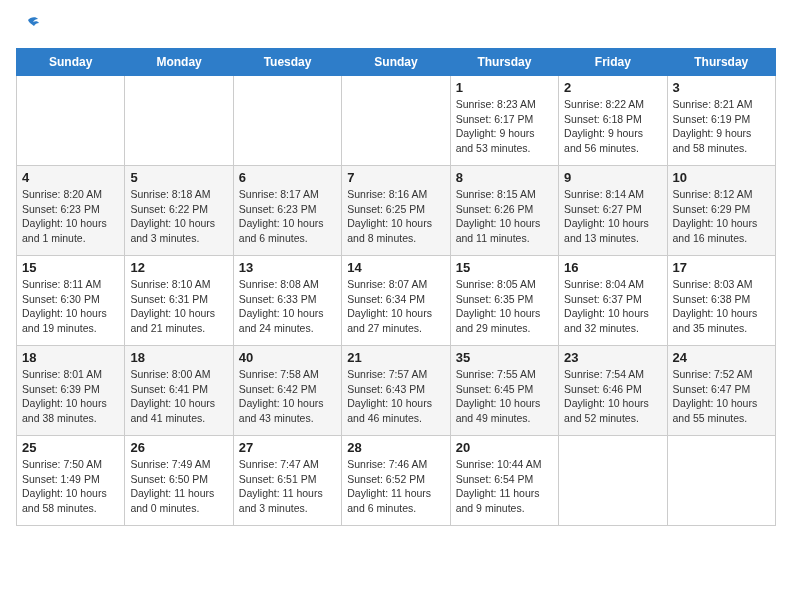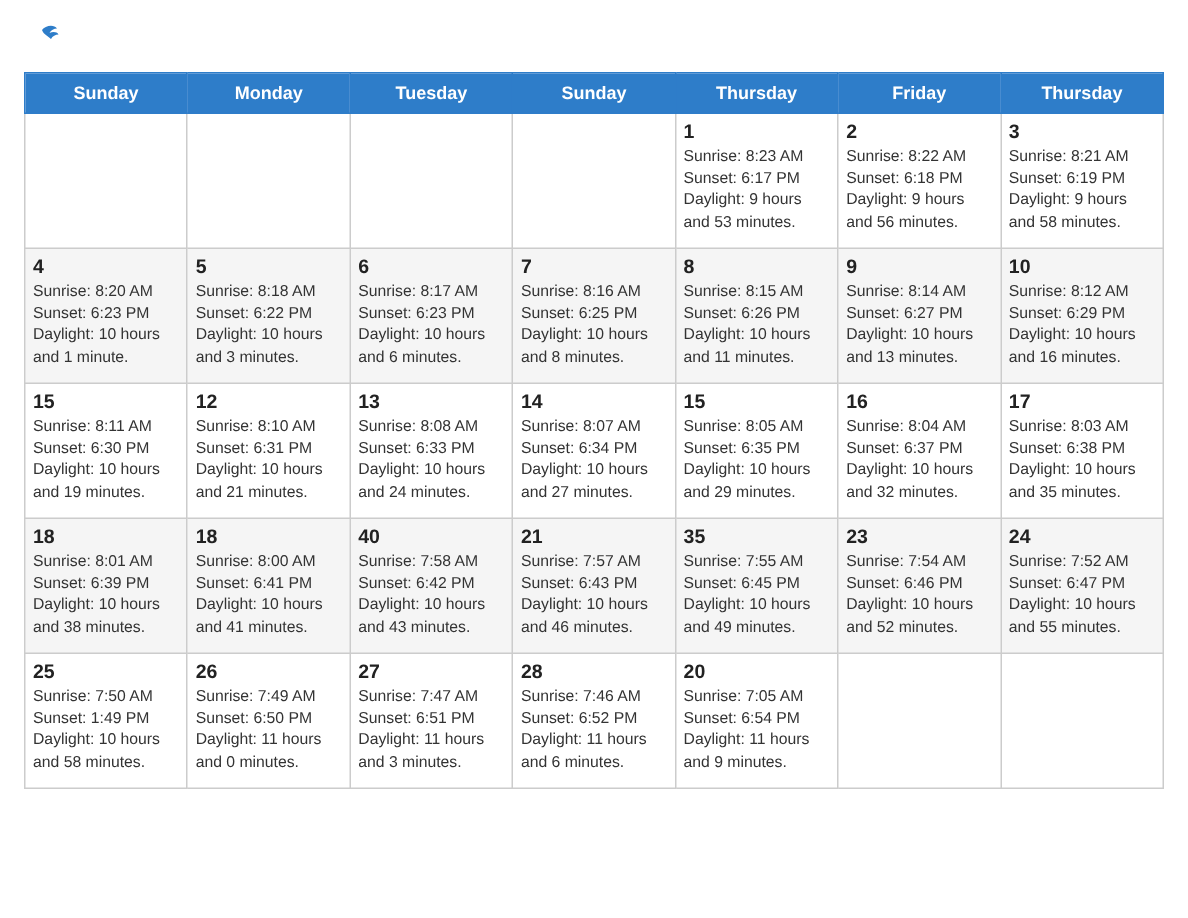--- a/index.html
+++ b/index.html
@@ -291,21 +291,21 @@
 Daylight: 11 hours and 3 minutes.</div>
         </td>
         <td>
           <span class="day-num">28</span>
           <div class="day-info">Sunrise: 7:46 AM
 Sunset: 6:52 PM
 Daylight: 11 hours and 6 minutes.</div>
         </td>
         <td>
           <span class="day-num">20</span>
-          <div class="day-info">Sunrise: 7:05 AM
+          <div class="day-info">Sunrise: 10:44 AM
 Sunset: 6:54 PM
 Daylight: 11 hours and 9 minutes.</div>
         </td>
         <td class="empty"></td>
         <td class="empty"></td>
       </tr>
     </tbody>
 </table>
 
 </body></html>

